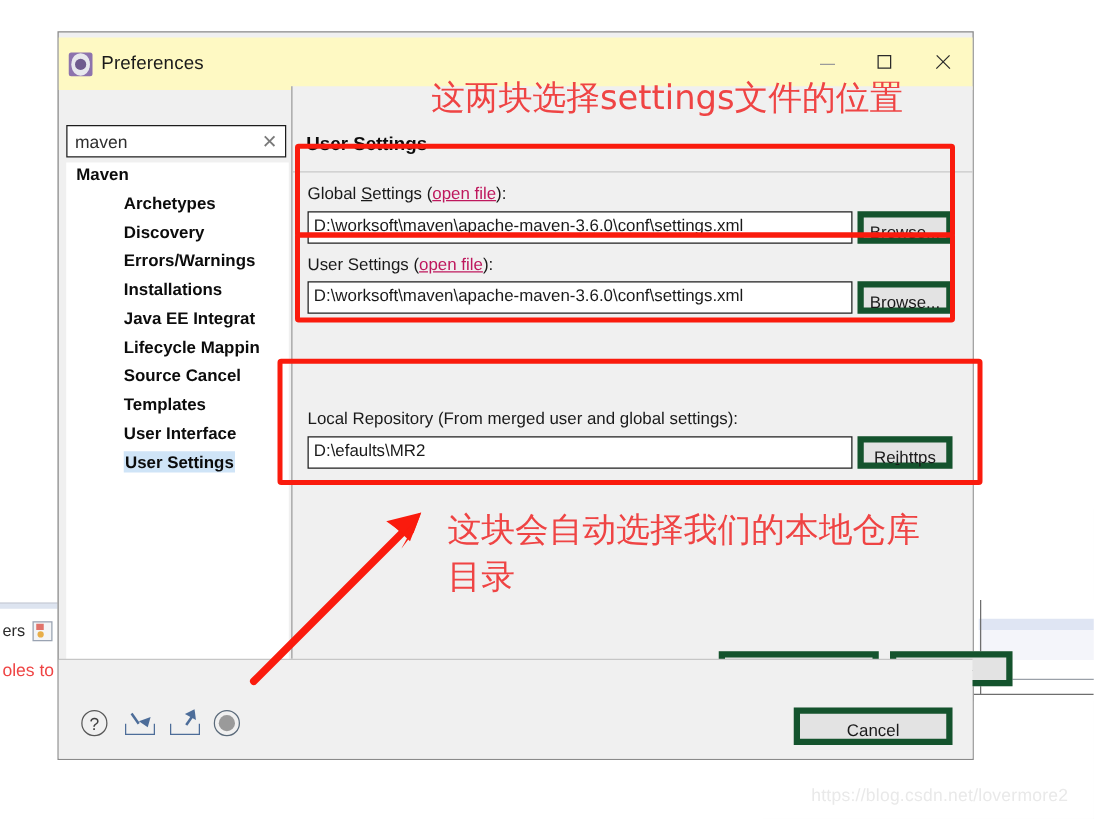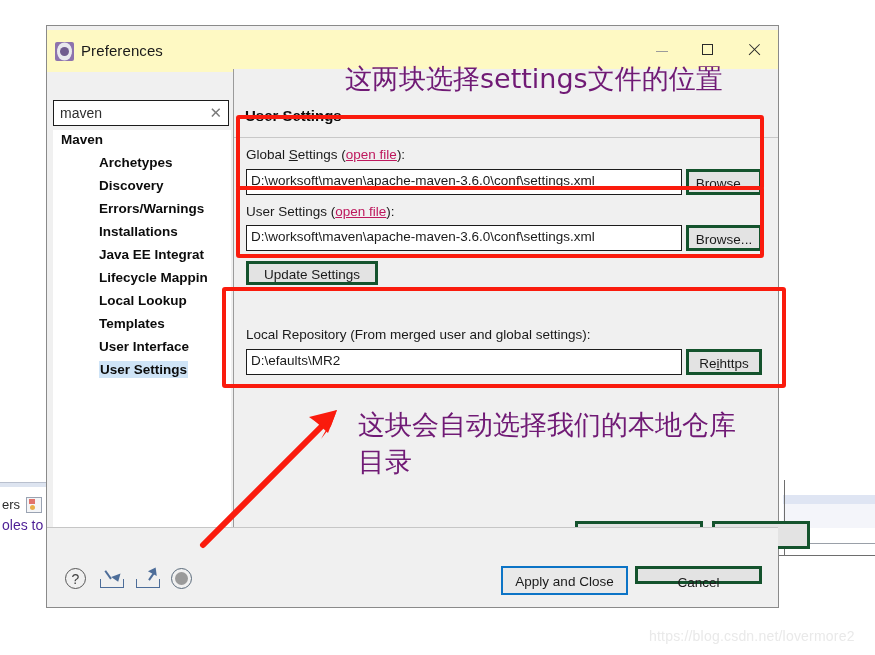--- a/index.html
+++ b/index.html
@@ -56,23 +56,23 @@
   }
   .bg-left-icon::after {
     content: "";
     position: absolute;
     left: 3px; top: 7px; width: 5px; height: 5px;
     background: #e8ae49;
     border-radius: 50%;
   }
   .bg-left-text-b {
     position: absolute;
-    left: 2px; top: 34px;
+    left: 2px; top: 45px;
     font-size: 14px;
-    color: #4c1d95;
+    color: #ef4444;
   }
   .bg-right-panel {
     position: absolute;
     left: 778px; top: 480px; width: 97px; height: 81px;
     background: #ffffff;
     border-left: 1px solid #8a8a8a;
   }
   .bg-right-head {
     position: absolute;
     left: 4px; top: 15px; width: 93px; height: 9px;
@@ -291,21 +291,21 @@
     font-size: 13.5px;
     color: #1a1a1a;
     padding: 3px 4px;
     white-space: nowrap;
     overflow: hidden;
     cursor: text;
   }
   .btn {
     position: absolute;
     background: #e3e3e3;
-    border: 3px solid #14532d;
+    border: 5px solid #14532d;
     box-sizing: border-box;
     font-size: 13.5px;
     color: #1a1a1a;
     text-align: center;
     cursor: default;
     line-height: 1;
   }
   .btn .ul { text-decoration: underline; }
 
   
@@ -399,21 +399,21 @@
   
   .anno-box {
     position: absolute;
     border: 4px solid #fa1b0d;
     border-radius: 3px;
     box-sizing: border-box;
     pointer-events: none;
   }
   .anno-text {
     position: absolute;
-    color: #701a75;
+    color: #ef4444;
     font-family: "DejaVu Sans", sans-serif;
     font-size: 27px;
     line-height: 34px;
     white-space: pre;
     pointer-events: none;
   }
   #anno-arrow {
     position: absolute;
     left: 190px; top: 400px;
     width: 165px; height: 155px;
@@ -497,21 +497,21 @@
     <div class="tree-item child" style="top:94px;">
       <span class="lbl">Installations</span>
     </div>
     <div class="tree-item child" style="top:117px;">
       <span class="lbl">Java EE Integrat</span>
     </div>
     <div class="tree-item child" style="top:140px;">
       <span class="lbl">Lifecycle Mappin</span>
     </div>
     <div class="tree-item child" style="top:163px;">
-      <span class="lbl">Local Lookup</span>
+      <span class="lbl">Source Cancel</span>
     </div>
     <div class="tree-item child" style="top:186px;">
       <span class="lbl">Templates</span>
     </div>
     <div class="tree-item child" style="top:209px;">
       <span class="lbl">User Interface</span>
     </div>
     <div class="tree-item child selected" style="top:232px;">
       <span class="lbl">User Settings</span>
     </div>
@@ -530,21 +530,20 @@
     <div class="field-label" style="left:12px; top:78px;"><span>Global </span><span class="ul">S</span><span>ettings (</span><a class="link" href="#">open file</a><span>):</span></div>
 
     <div class="text-input" style="left:12px; top:100px; width:436px; height:26px;">D:\worksoft\maven\apache-maven-3.6.0\conf\settings.xml</div>
     <div class="btn" style="left:452px; top:100px; width:76px; height:26px; line-height:24px;">Browse...</div>
 
     <div class="field-label" style="left:12px; top:135px;"><span>User Settings (</span><a class="link" href="#">open file</a><span>):</span></div>
 
     <div class="text-input" style="left:12px; top:156px; width:436px; height:26px;">D:\worksoft\maven\apache-maven-3.6.0\conf\settings.xml</div>
     <div class="btn" style="left:452px; top:156px; width:76px; height:26px; line-height:24px;">Browse...</div>
 
-    <div class="btn" style="left:12px; top:192px; width:132px; height:24px; line-height:22px;">Update Settings</div>
 
     <div class="field-label" style="left:12px; top:258px;">Local Repository (From merged user and global settings):</div>
     <div class="text-input" style="left:12px; top:280px; width:436px; height:26px;">D:\efaults\MR2</div>
     <div class="btn" style="left:452px; top:280px; width:76px; height:26px; line-height:24px;"><span>Re</span><span class="ul">i</span><span>https</span></div>
 
     <div class="btn" style="left:341px; top:452px; width:128px; height:28px; line-height:26px;"><span>Restore </span><span class="ul">D</span><span>efaults</span></div>
 
     <div class="btn" style="left:478px; top:452px; width:98px; height:28px; line-height:26px;"><span class="ul">A</span><span>pply</span></div>
   </div>
 
@@ -559,22 +558,21 @@
     </div>
     <div class="footer-icon fi-tray fi-export">
       <div class="shaft"></div>
         <div class="head"></div>
         <div class="tray"></div>
     </div>
     <div class="footer-icon fi-sphere">
         <div class="ball"></div>
       </div>
 
-    <div class="btn" style="left:454px; top:38px; width:127px; height:29px; line-height:27px; border:2px solid #0c74c6; background:#e9e9e9;">Apply and Close</div>
-    <div class="btn" style="left:588px; top:38px; width:127px; height:18px; line-height:27px;">Cancel</div>
+    <div class="btn" style="left:588px; top:38px; width:127px; height:30px; line-height:27px;">Cancel</div>
   </div>
 </div>
 
 <div class="anno-box" style="left:236px; top:115px; width:528px; height:75px;"></div>
 <div class="anno-box" style="left:236px; top:186px; width:528px; height:72px;"></div>
 <div class="anno-box" style="left:222px; top:287px; width:564px; height:101px;"></div>
 
 <div class="anno-text" style="left:345px; top:62px;">这两块选择settings文件的位置</div>
 <div class="anno-text" style="left:358px; top:408px;">这块会自动选择我们的本地仓库</div>
 <div class="anno-text" style="left:358px; top:445px;">目录</div>

